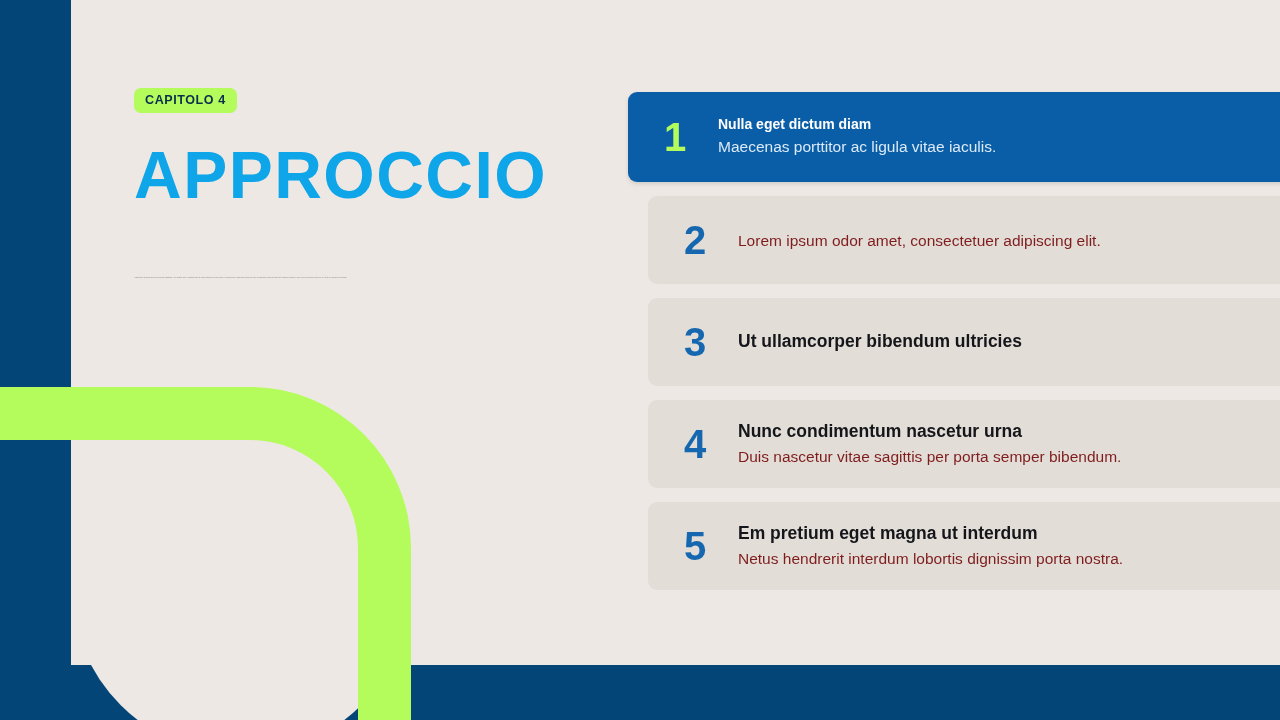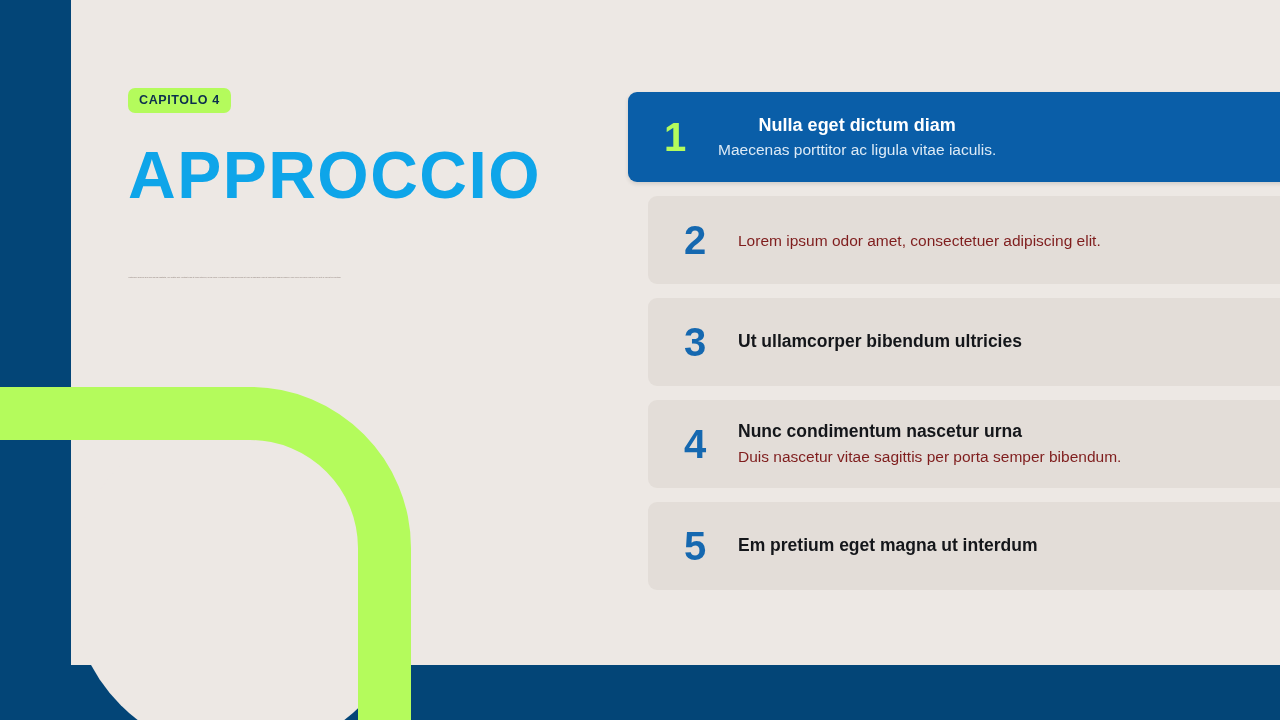--- a/index.html
+++ b/index.html
@@ -50,21 +50,21 @@
     left:0; top:387px;
     width:411px; height:333px;
     z-index:5;
     pointer-events:none;
   }
   .green-elbow svg { display:block; }
 
   
   .left-col {
     position:absolute;
-    left:128px; top:88px;
+    left:134px; top:88px;
     width:420px;
     z-index:6;
   }
   .chapter-badge {
     display:inline-block;
     background:#B4FB5C;
     color:#0C2E4E;
     font-size:12.5px;
     font-weight:bold;
     letter-spacing:0.6px;
@@ -124,21 +124,21 @@
     line-height:1;
   }
   .card.featured .card-num { color:#B4FB5C; }
   .card-body { padding-left:6px; }
   .card-title {
     font-size:17.5px;
     font-weight:bold;
     color:#14161A;
     line-height:1.35;
   }
-  .card.featured .card-title { color:#ffffff; font-size:18px;text-align:center; }
+  .card.featured .card-title { color:#ffffff; font-size:14px; }
   .card-desc {
     font-size:15.5px;
     color:#7f1d1d;
     line-height:1.45;
     margin-top:2px;
   }
   .card.featured .card-desc { color:#DCEAF6; }
 </style>
 </head>
 <body>
@@ -191,17 +191,18 @@
       <div class="card-body">
         <div class="card-title">Nunc condimentum nascetur urna</div>
         <div class="card-desc">Duis nascetur vitae sagittis per porta semper bibendum.</div>
       </div>
     </div>
 
     <div class="card">
       <div class="card-num">5</div>
       <div class="card-body">
         <div class="card-title">Em pretium eget magna ut interdum</div>
+        <div class="card-desc">Netus hendrerit interdum lobortis dignissim porta nostra.</div>
       </div>
     </div>
 
   </div>
 </div>
 
 </body></html>

